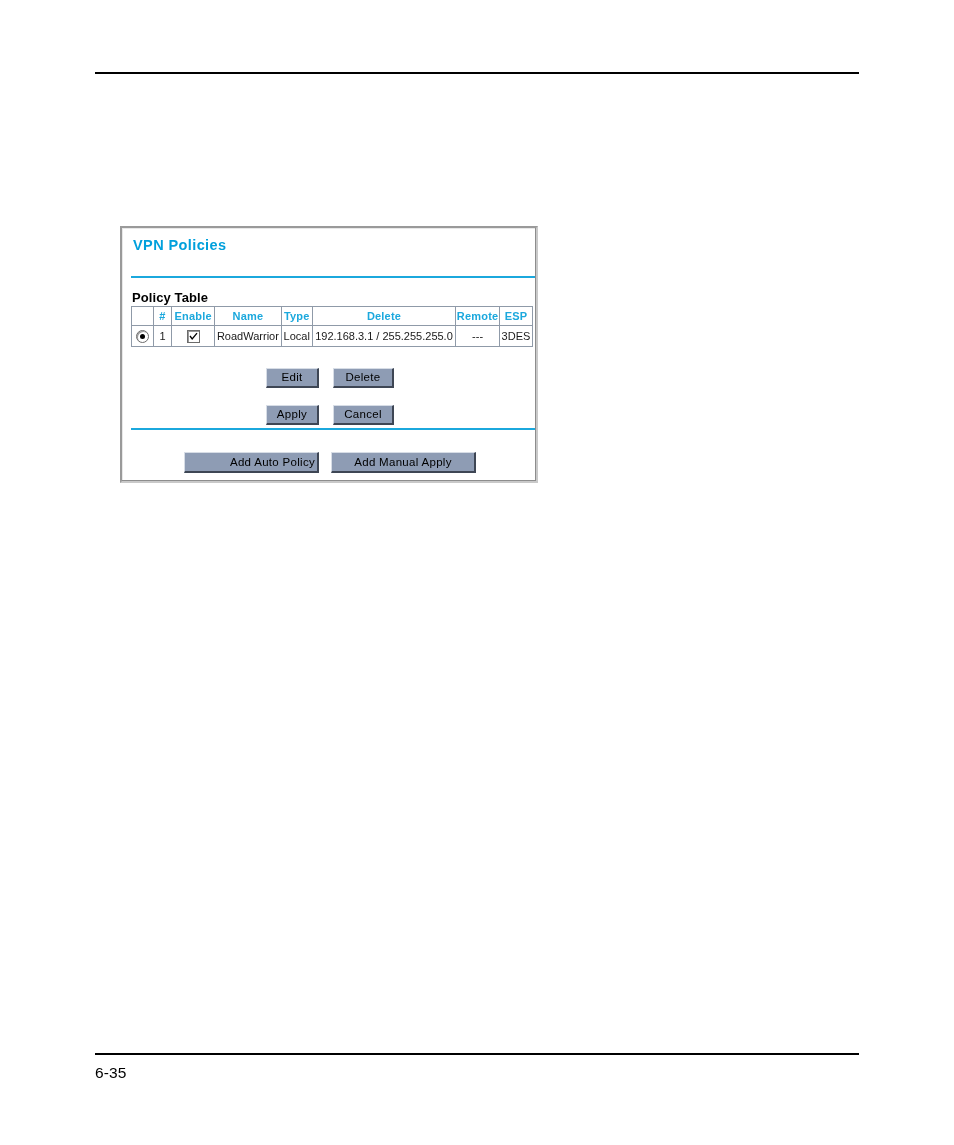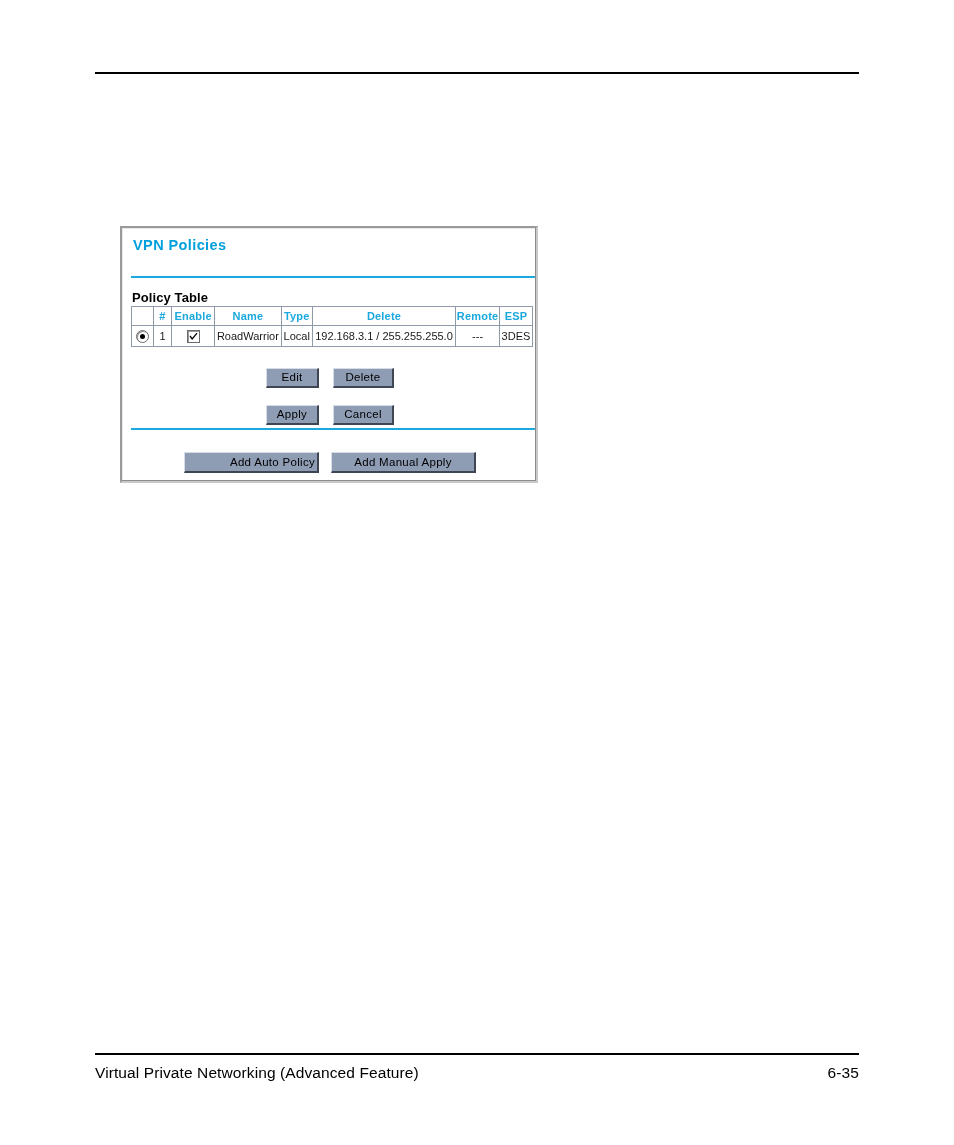--- a/index.html
+++ b/index.html
@@ -299,15 +299,14 @@
       <div class="btn" id="btn-add-auto">Add Auto Policy</div>
       <div class="btn" id="btn-add-manual">Add Manual Apply</div>
     </div>
 
   </div>
 </div>
 
 <div class="page-rule" id="rule-bot"></div>
 
 <div class="footer">
-  <span>Virtual Private Networking (Advanced Feature)</span>
   <span>6-35</span>
 </div>
 
 </body></html>

